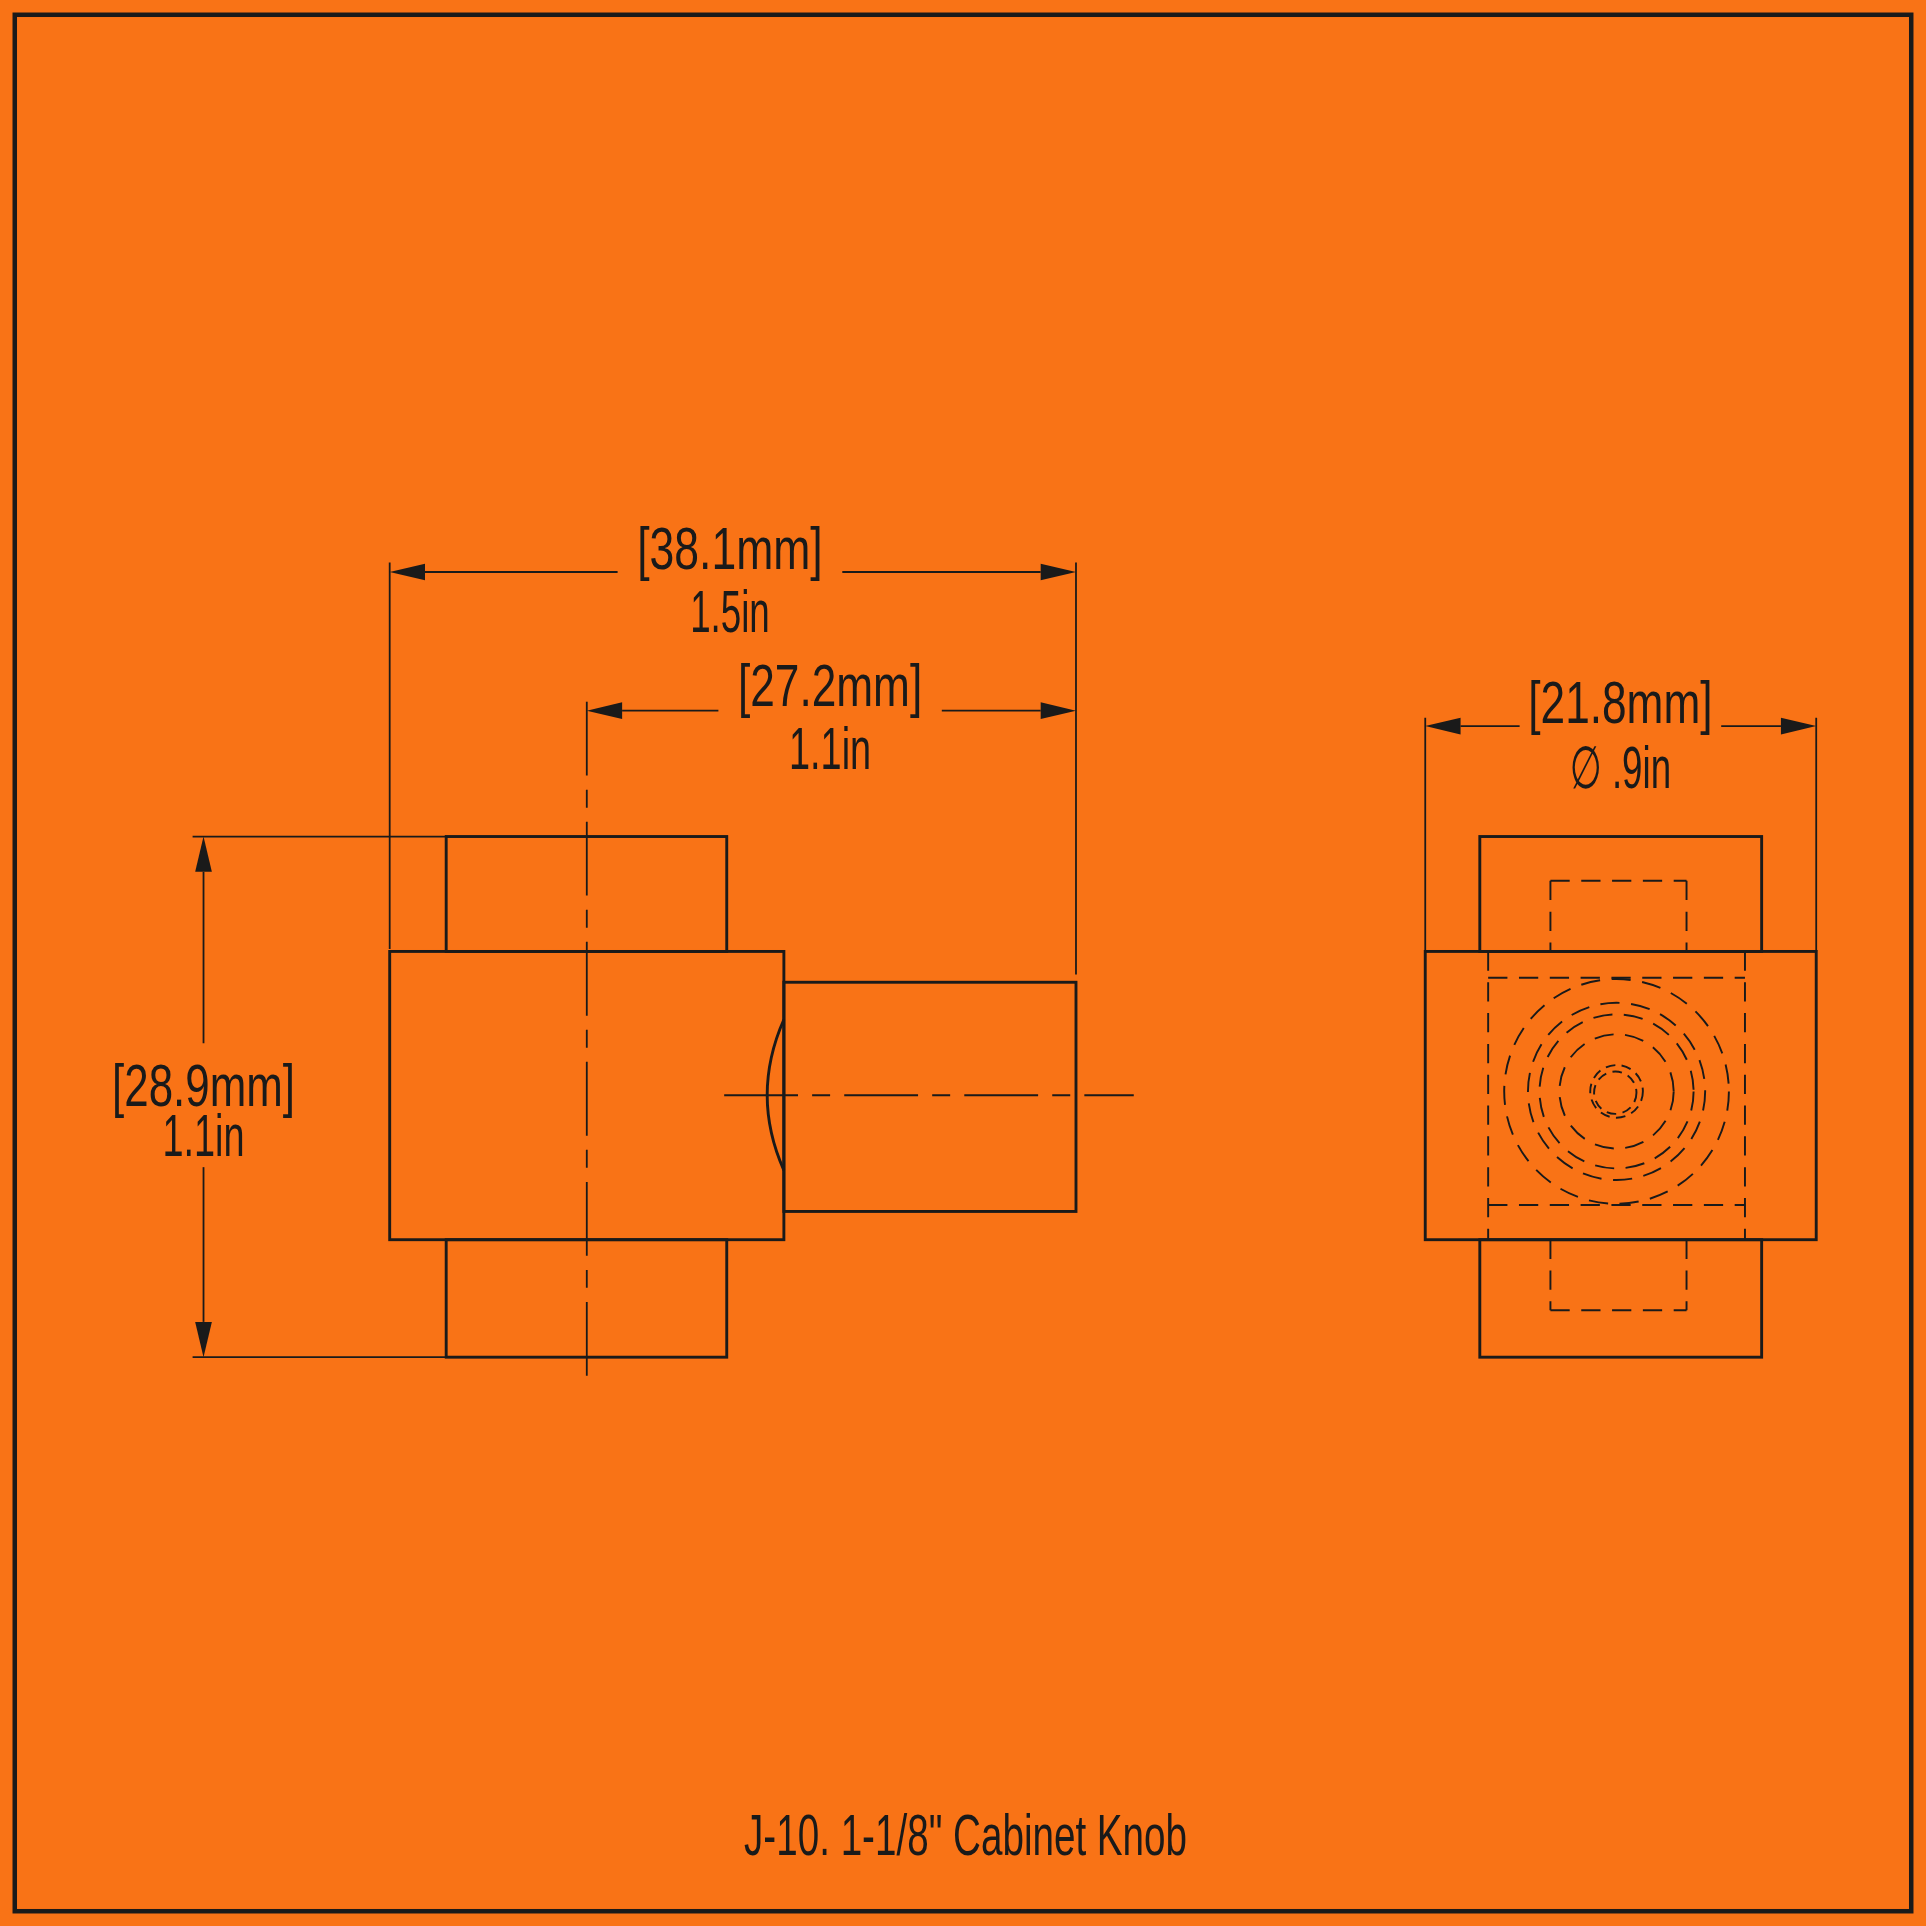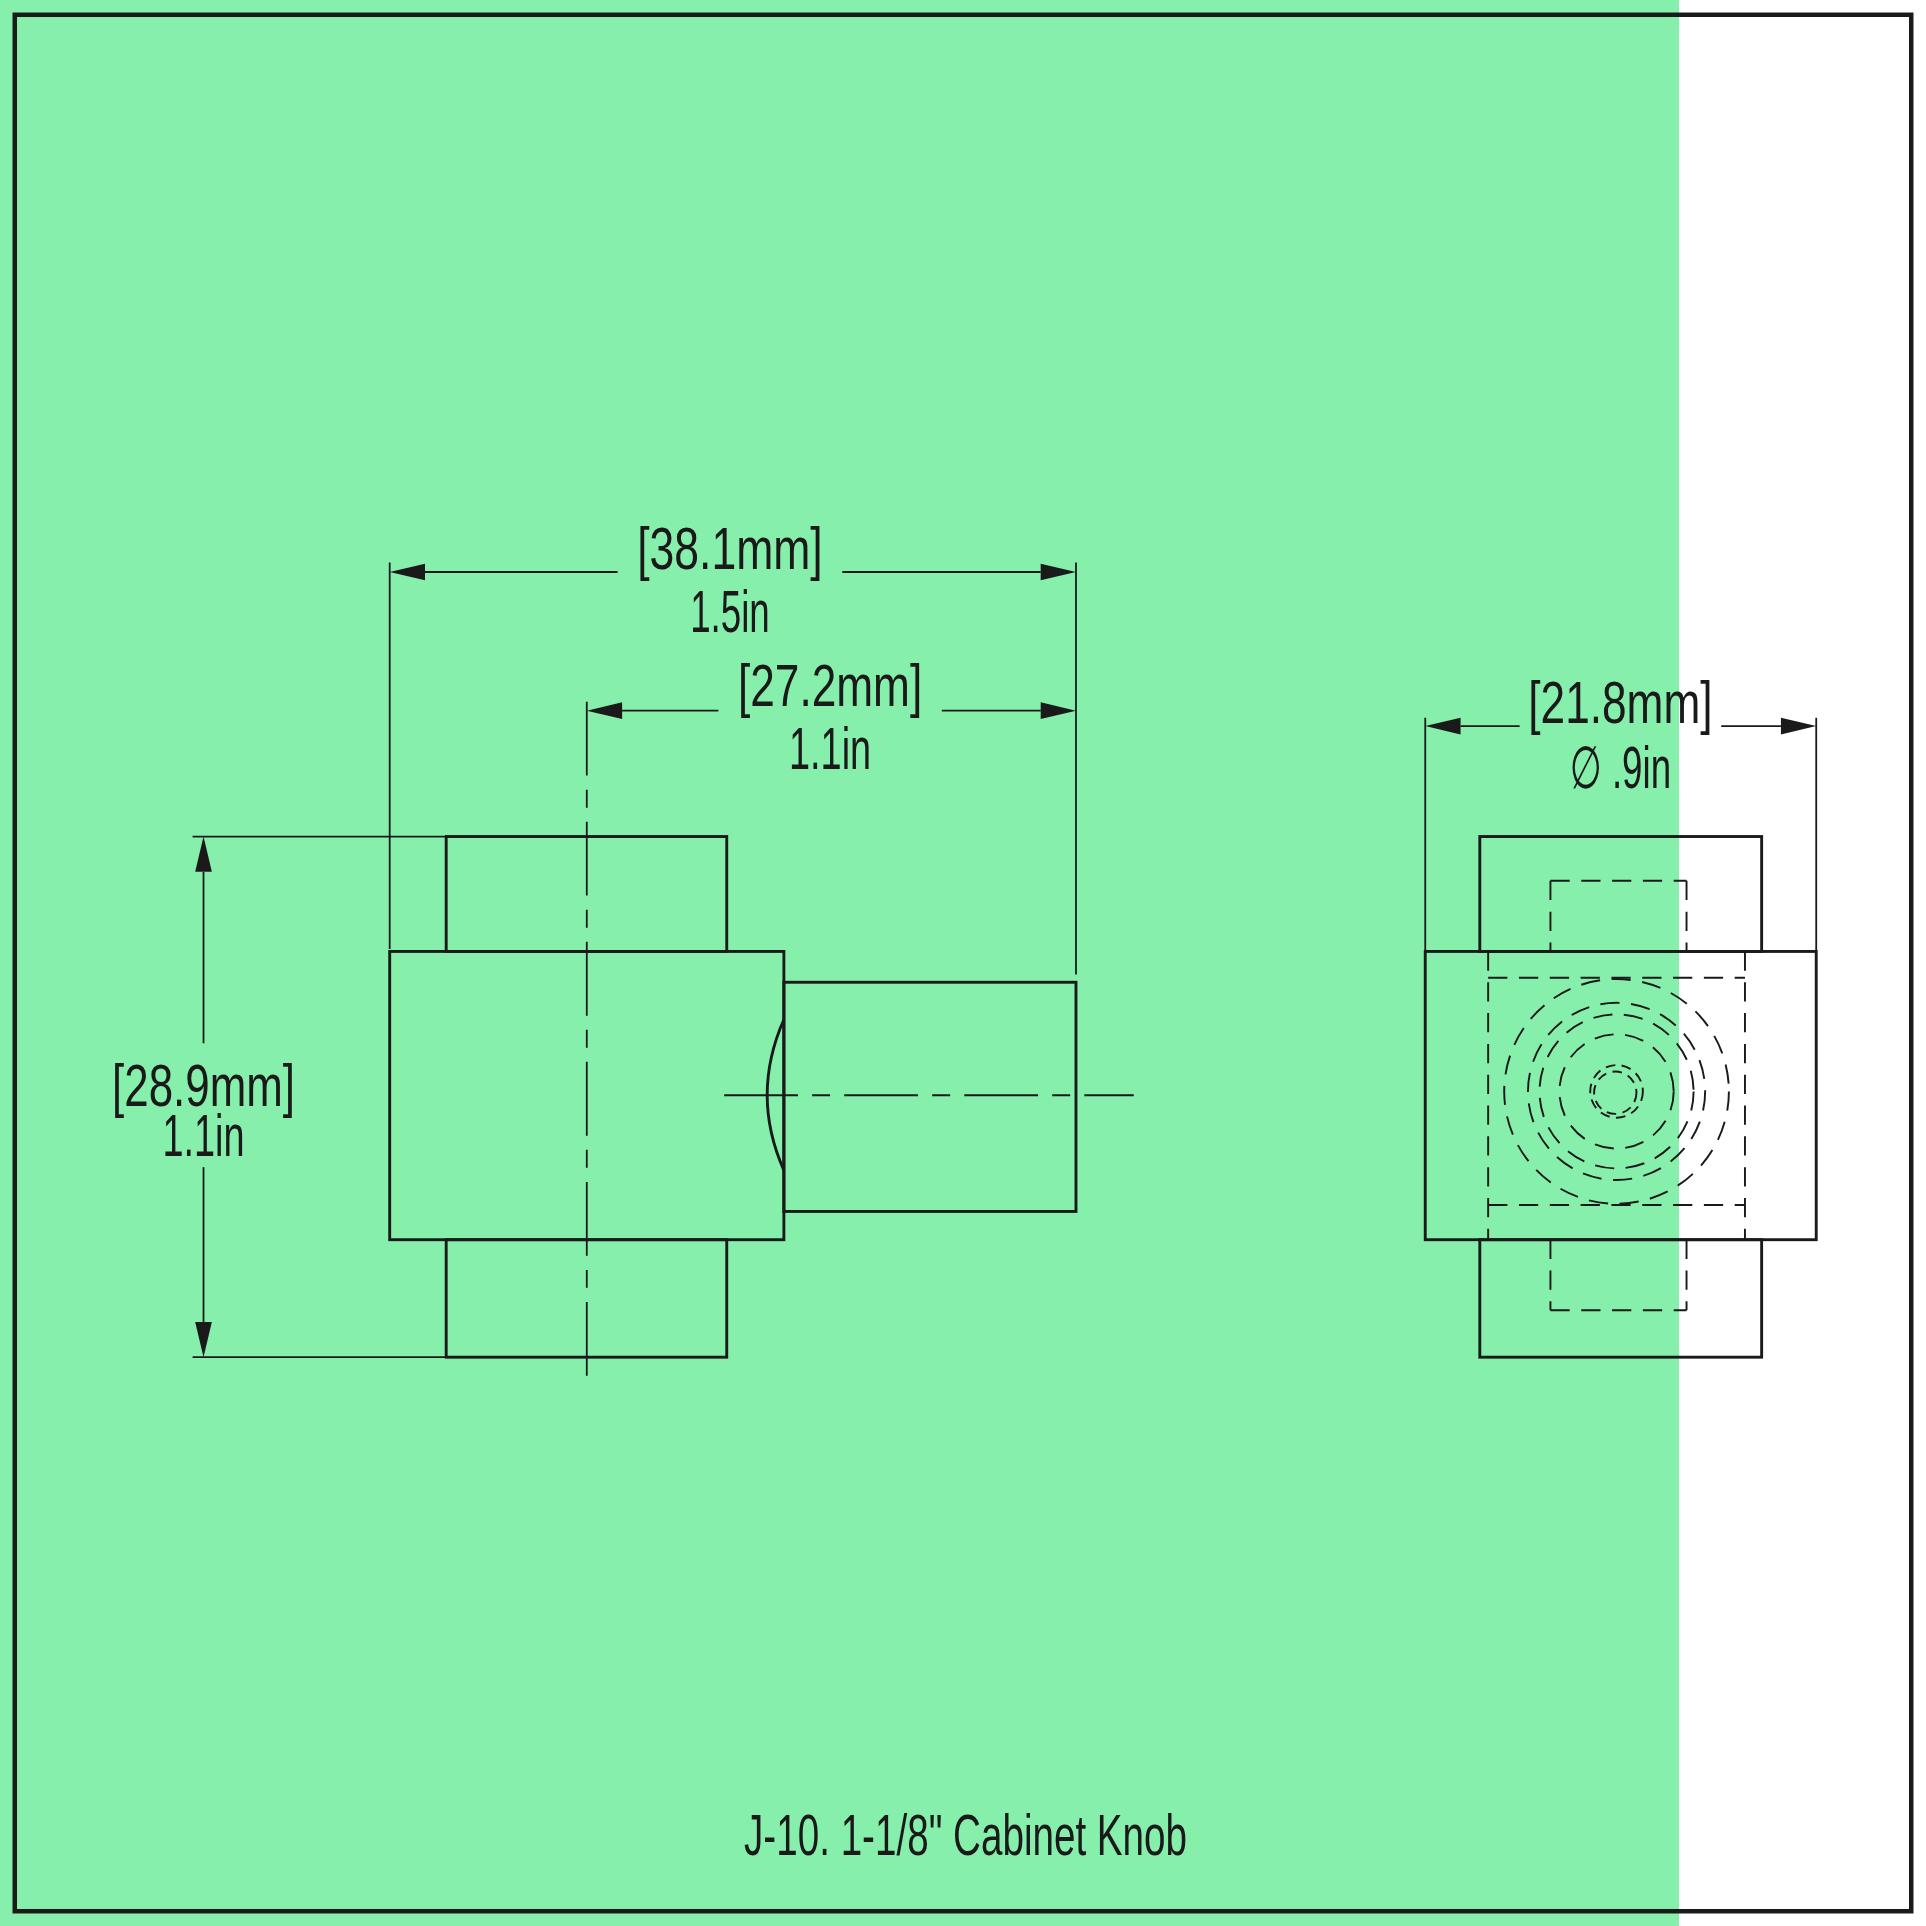--- a/index.html
+++ b/index.html
@@ -1,16 +1,16 @@
 <!DOCTYPE html>
 <html style="font-size:10.3px"><head>
 <meta charset="utf-8">
 <style>
   html,body{margin:0;padding:0;background:#ffffff;}
-  .sheet{width:1679px;height:1926px;position:relative;background:#86efac;}
+  .sheet{width:1926px;height:1926px;position:relative;background:#f97316;}
   svg{display:block;}
   text{font-family:"Liberation Sans","DejaVu Sans",sans-serif;fill:#1a1a1a;}
   .dimtext{font-size:92px;}
   .captiontext{font-size:88px;}
   .obj{stroke:#1a1a1a;stroke-width:4.5;fill:none;}
   .thin{stroke:#1a1a1a;stroke-width:2.8;fill:none;}
   .hid{stroke:#1a1a1a;stroke-width:3;fill:none;stroke-dasharray:30 18;}
   .hidsm{stroke:#1a1a1a;stroke-width:3;fill:none;stroke-dasharray:15 10;}
   .cline{stroke:#1a1a1a;stroke-width:2.8;fill:none;stroke-dasharray:115 22 28 22;}
   .arr{fill:#1a1a1a;stroke:none;}

